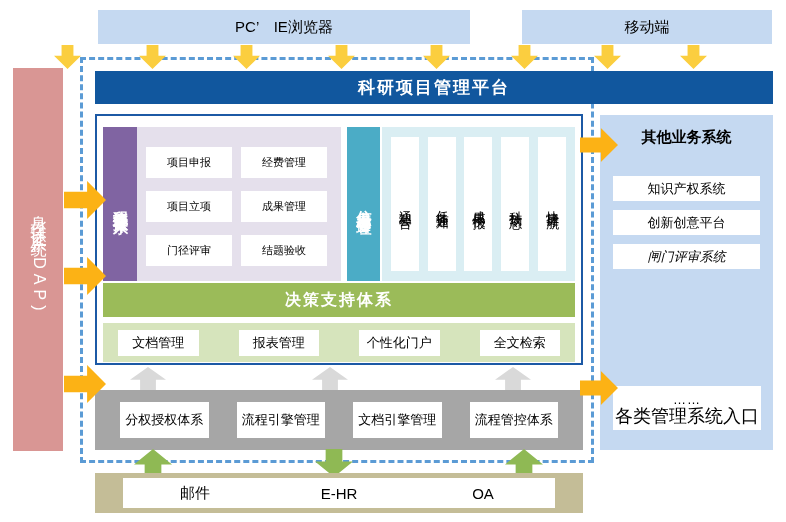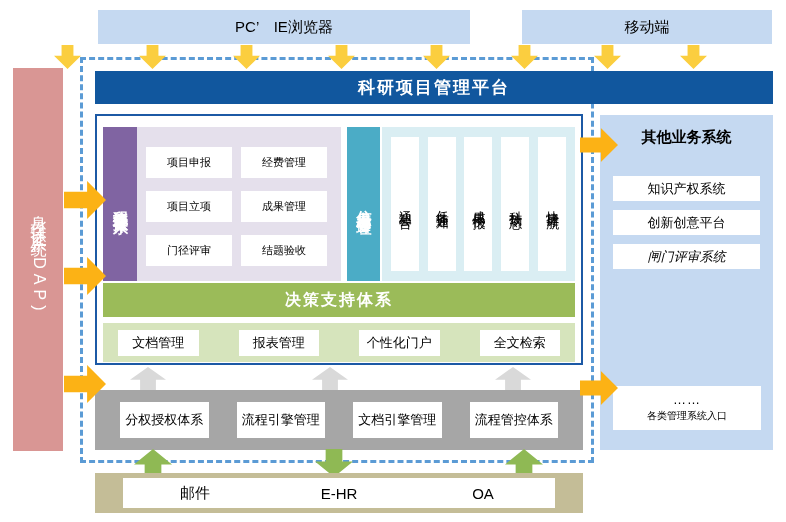--- a/index.html
+++ b/index.html
@@ -35,21 +35,21 @@
   .graybar .cell{background:#fff;flex:1;height:36px;font-size:13px;display:flex;align-items:center;justify-content:center;}
   .tanbar{background:#C4BD97;display:flex;align-items:center;padding:0 28px;}
   .tanbar .cell{background:#fff;flex:1;height:30px;font-size:15px;display:flex;align-items:center;justify-content:center;}
   
   .rightpanel{background:#C5D9F1;}
   .rightpanel .title{position:absolute;left:0;right:0;top:13px;text-align:center;font-size:15px;font-weight:bold;}
   .rightpanel .cell{position:absolute;left:13px;width:147px;height:25px;background:#fff;font-size:13px;display:flex;align-items:center;justify-content:center;}
   .entrybox{position:absolute;left:13px;top:271px;width:148px;height:44px;background:#fff;
     display:flex;flex-direction:column;align-items:center;justify-content:center;line-height:16px;}
   .entrybox .dots{font-size:13px;letter-spacing:1px;}
-  .entrybox .lbl{font-size:10px;text-align:right;}
+  .entrybox .lbl{font-size:18px;text-align:right;}
   
   .arrow{position:absolute;}
   .down{clip-path:polygon(28% 0,72% 0,72% 45%,100% 45%,50% 100%,0 45%,28% 45%);}
   .up{clip-path:polygon(50% 0,100% 55%,72% 55%,72% 100%,28% 100%,28% 55%,0 55%);}
   .right{clip-path:polygon(0 28%,55% 28%,55% 0,100% 50%,55% 100%,55% 72%,0 72%);}
   .yellow{background:#FBCE3F;}
   .orange{background:#FCB215;}
   .ltgray{background:#D9D9D9;}
   .grn{background:#8FB954;}
 </style>

